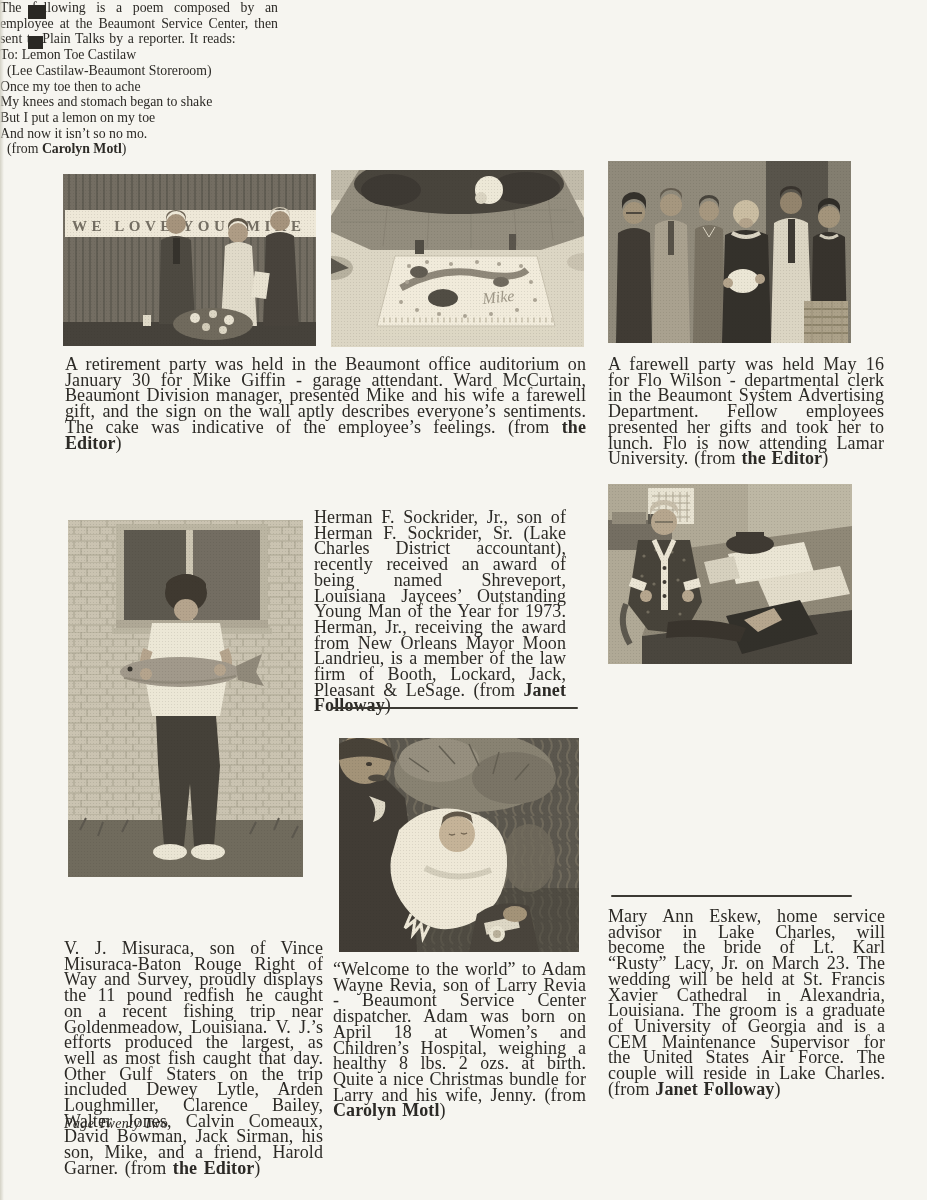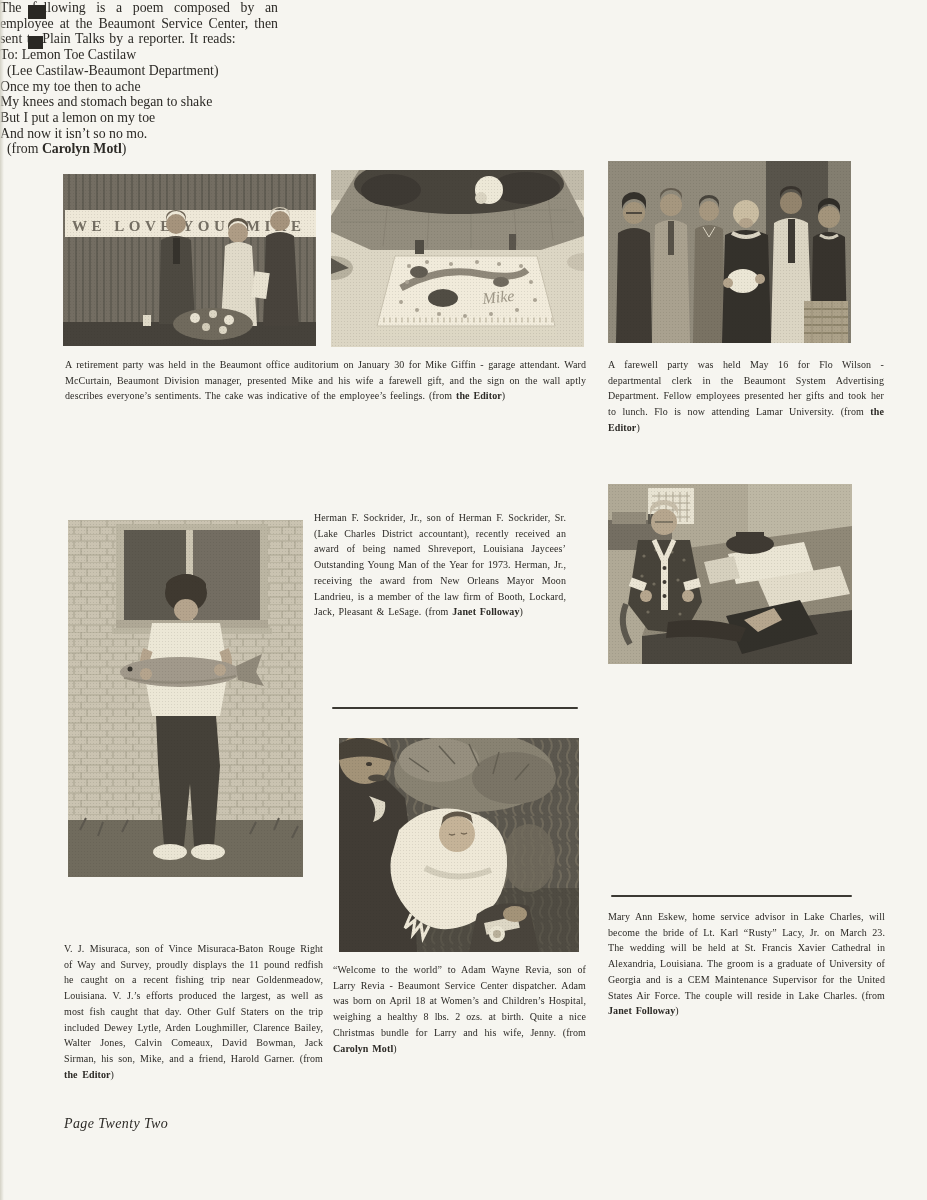--- a/index.html
+++ b/index.html
@@ -15,21 +15,21 @@
   .m1{left:28px;top:5px;width:18px;height:14px;}
   .m2{left:28px;top:36px;width:15px;height:13px;}
 
   .photo{position:absolute;margin:0;padding:0;}
   .photo svg{display:block;filter:sepia(.10) contrast(.95) brightness(1.01);}
   .photo::after{content:"";position:absolute;inset:0;pointer-events:none;
     background-image:radial-gradient(rgba(40,38,32,.10) 1px, transparent 1px);
     background-size:3px 3px;}
 
   .caption{position:absolute;margin:0;text-align:justify;
-    font-size:10px;line-height:15.7px;letter-spacing:.1px;word-spacing:1.2px;}
+    font-size:18px;line-height:15.7px;letter-spacing:.1px;word-spacing:1.2px;}
   .caption b{font-weight:bold;}
 
   .rule{position:absolute;height:2px;background:#3b3933;border-radius:1px;}
 
   #ph-a{left:63px;top:174px;width:253px;height:172px;}
   #ph-b{left:331px;top:170px;width:253px;height:177px;}
   #ph-c{left:608px;top:161px;width:243px;height:182px;}
   #ph-d{left:68px;top:520px;width:235px;height:357px;}
   #ph-e{left:608px;top:484px;width:244px;height:180px;}
   #ph-f{left:339px;top:738px;width:240px;height:214px;}
@@ -309,21 +309,21 @@
         <path d="M60,138 Q100,132 138,144 L132,158 Q92,150 58,154 Z" fill="#332f28"></path>
         <path d="M136,136 L166,124 L174,136 L150,148 Z" fill="#b3a38c"></path>
         <path d="M18,120 q-8,20 4,40" stroke="#57534a" stroke-width="6" fill="none"></path>
       </g>
     </svg>
   </figure>
 
   <div id="poem">
     <p class="intro">The following is a poem composed by an employee at the Beaumont Service Center, then sent to Plain Talks by a reporter. It reads:</p>
     <div class="poem-line">To: Lemon Toe Castilaw</div>
-    <div class="poem-line indent">(Lee Castilaw-Beaumont Department)</div>
+    <div class="poem-line indent">(Lee Castilaw-Beaumont Storeroom)</div>
     <div class="poem-line">Once my toe then to ache</div>
     <div class="poem-line">My knees and stomach began to shake</div>
     <div class="poem-line">But I put a lemon on my toe</div>
     <div class="poem-line">And now it isn’t so no mo.</div>
     <div class="poem-line indent"><span>(from </span><b>Carolyn Motl</b><span>)</span></div>
   </div>
 
   <figure class="photo" id="ph-f">
     <svg viewBox="0 0 240 214" width="240" height="214">
       <defs>

